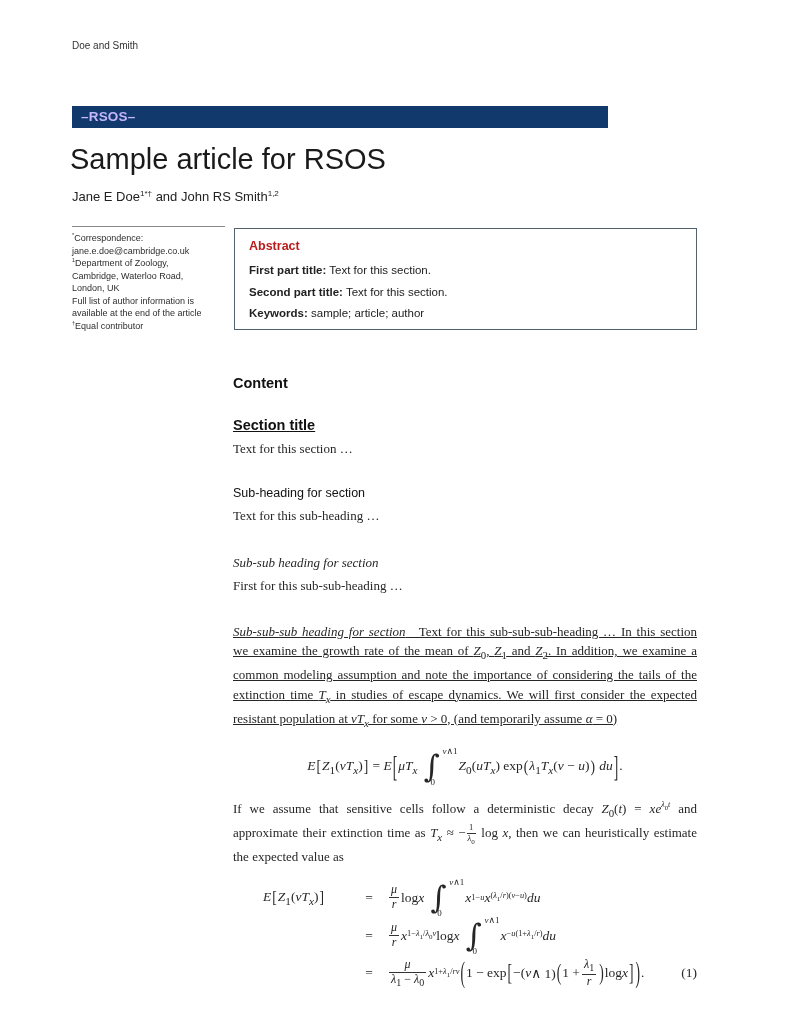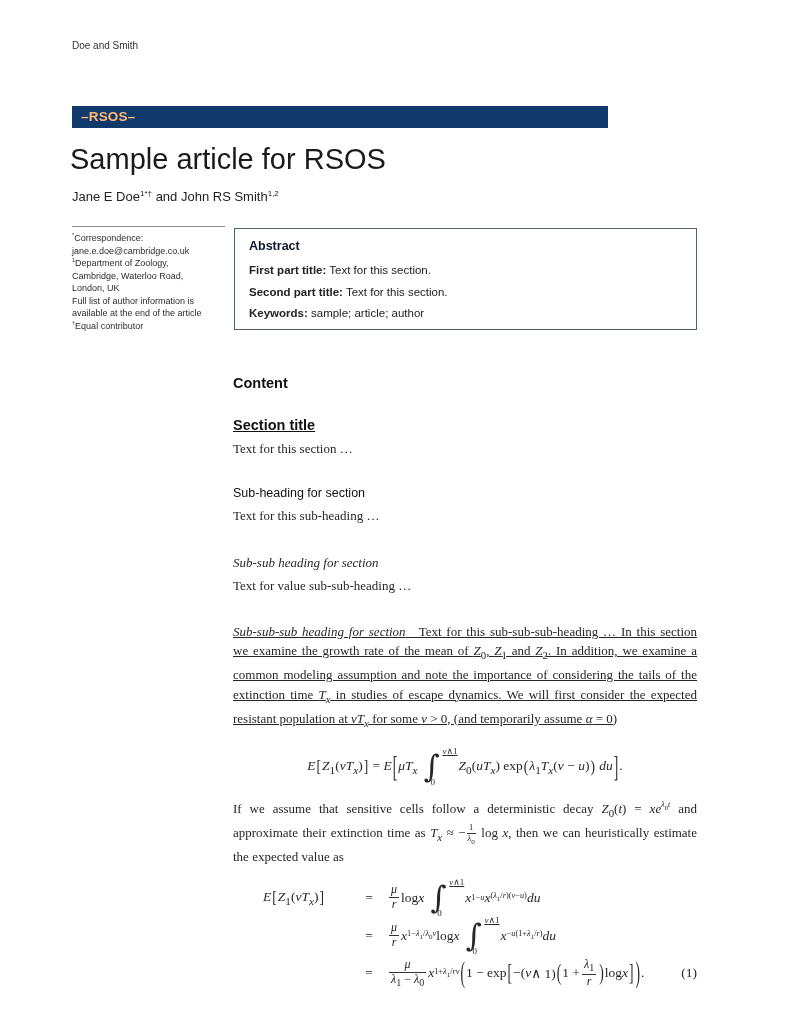--- a/index.html
+++ b/index.html
@@ -8,21 +8,21 @@
     position: relative; width: 794px; height: 1028px; background: #ffffff;
     font-family: "Liberation Serif", "DejaVu Serif", serif; color: #262626;
     overflow: hidden;
   }
   .running-head {
     position: absolute; left: 72px; top: 40px;
     font: 10px/12px "Liberation Sans", sans-serif; color: #333;
   }
   .banner {
     position: absolute; left: 72px; top: 106px; width: 536px; height: 22px;
-    background: #12396B; color: #fdba74; display: flex; align-items: center;
+    background: #12396B; color: #c4b5fd; display: flex; align-items: center;
     padding-left: 9px; font: bold 13.5px/22px "Liberation Sans", sans-serif;
     letter-spacing: 0.2px;
   }
   .title {
     position: absolute; left: 70px; top: 141px; margin: 0;
     font: 400 29px/36px "Liberation Sans", sans-serif; color: #1a1a1a;
   }
   .authors {
     position: absolute; left: 72px; top: 189px;
     font: 13px/16px "Liberation Sans", sans-serif; color: #222; text-align: center;
@@ -33,21 +33,21 @@
   }
   .sidenote-rule { border-top: 1px solid #8a8a8a; margin-bottom: 5px; }
   .sidenote-text {
     font: 9px/12.5px "Liberation Sans", sans-serif; color: #2d2d2d;
   }
   .abstract {
     position: absolute; left: 234px; top: 228px; width: 463px; height: 102px;
     border: 1.5px solid #53616E; padding: 10px 14px; background: #fff;
   }
   .abstract-heading {
-    font: bold 12.5px/15px "Liberation Sans", sans-serif; color: #0f172a; margin-bottom: 7px;
+    font: bold 12.5px/15px "Liberation Sans", sans-serif; color: #b91c1c; margin-bottom: 7px;
   }
   .abstract p {
     margin: 0 0 3.5px; font: 11.5px/18px "Liberation Sans", sans-serif; color: #222;
   }
   .abstract p b { font-weight: bold; }
   .main { position: absolute; left: 233px; top: 358px; width: 464px; }
   .main h2 {
     font: bold 14.5px/19px "Liberation Sans", sans-serif; color: #111; margin: 0 0 4px;
   }
   .main h2.first { margin-top: 16px; }
@@ -87,21 +87,21 @@
   .sfrac .num { display: block; }
   .sfrac .den { display: block; border-top: 0.8px solid #333; padding: 0 1px; }
   .int {
     position: relative; display: inline-block; width: 36px; height: 38px;
     vertical-align: middle; margin: 0 1px 0 4px;
   }
   .int .isym {
     position: absolute; left: 2px; top: 50%; transform: translateY(-52%);
     font-size: 31px; font-family: "DejaVu Serif", serif; font-weight: 300;
   }
-  .int .iup { position: absolute; right: 0; top: -2px; font-size: 9px; text-decoration: underline; }
+  .int .iup { position: absolute; right: 0; top: -2px; font-size: 9px; }
   .int .ilo { position: absolute; left: 9px; bottom: -1px; font-size: 9px; }
   .d { display: inline-block; vertical-align: middle; margin: 0 1px; font-weight: 300; }
   .d1 { transform: scaleY(1.3); }
   .d2 { transform: scaleY(1.75); }
   .d3 { transform: scaleY(2.15); }
 </style>
 </head>
 <body>
 
 <div class="page">
@@ -131,21 +131,21 @@
   <main class="main">
     <h2 class="first">Content</h2>
 
     <h2 class="sec">Section title</h2>
     <p class="body">Text for this section …</p>
 
     <h3>Sub-heading for section</h3>
     <p class="body">Text for this sub-heading …</p>
 
     <h4>Sub-sub heading for section</h4>
-    <p class="body">Text for value sub-sub-heading …</p>
+    <p class="body">First for this sub-sub-heading …</p>
 
     <p class="body j para1"><i>Sub-sub-sub heading for section</i> Text for this sub-sub-sub-heading … In this section we examine the growth rate of the mean of <i>Z</i><sub>0</sub>, <i>Z</i><sub>1</sub> and <i>Z</i><sub>2</sub>. In addition, we examine a common modeling assumption and note the importance of considering the tails of the extinction time <i>T<sub>x</sub></i> in studies of escape dynamics. We will first consider the expected resistant population at <i>vT<sub>x</sub></i> for some <i>v</i> &gt; 0, (and temporarily assume <i>α</i> = 0)</p>
 
     <div class="eq"><i>E</i><span class="d d1">[</span><i>Z</i><sub>1</sub>(<i>vT<sub>x</sub></i>)<span class="d d1">]</span> = <i>E</i><span class="d d3">[</span><i>μT<sub>x</sub></i><span class="int"><span class="isym">∫</span><span class="iup"><i>v</i>∧1</span><span class="ilo">0</span></span><i>Z</i><sub>0</sub>(<i>uT<sub>x</sub></i>) exp<span class="d d1">(</span><i>λ</i><sub>1</sub><i>T<sub>x</sub></i>(<i>v</i> − <i>u</i>)<span class="d d1">)</span> <i>du</i><span class="d d3">]</span>.</div>
 
     <p class="body j">If we assume that sensitive cells follow a deterministic decay <i>Z</i><sub>0</sub>(<i>t</i>) = <i>xe</i><sup><i>λ</i><sub>0</sub><i>t</i></sup> and approximate their extinction time as <i>T<sub>x</sub></i> ≈ −<span class="sfrac"><span class="num">1</span><span class="den"><i>λ</i><sub>0</sub></span></span> log <i>x</i>, then we can heuristically estimate the expected value as</p>
 
     <div class="eqalign">
       <div class="eqrow">
         <span class="lhs"><i>E</i><span class="d d1">[</span><i>Z</i><sub>1</sub>(<i>vT<sub>x</sub></i>)<span class="d d1">]</span></span>

